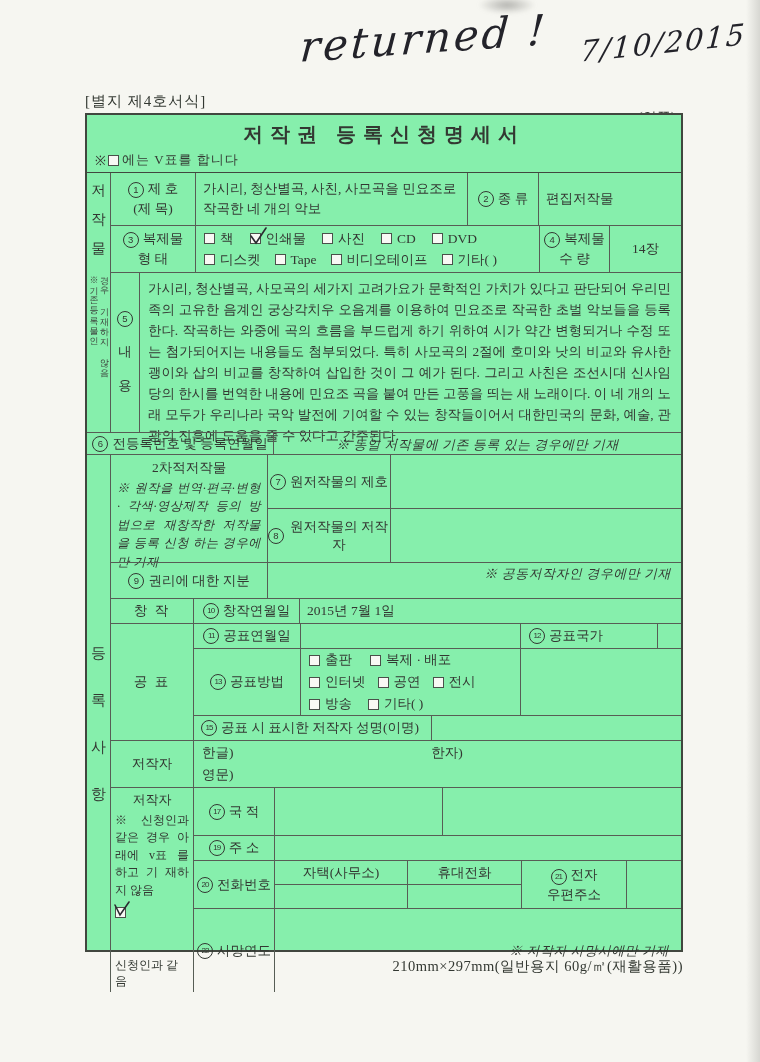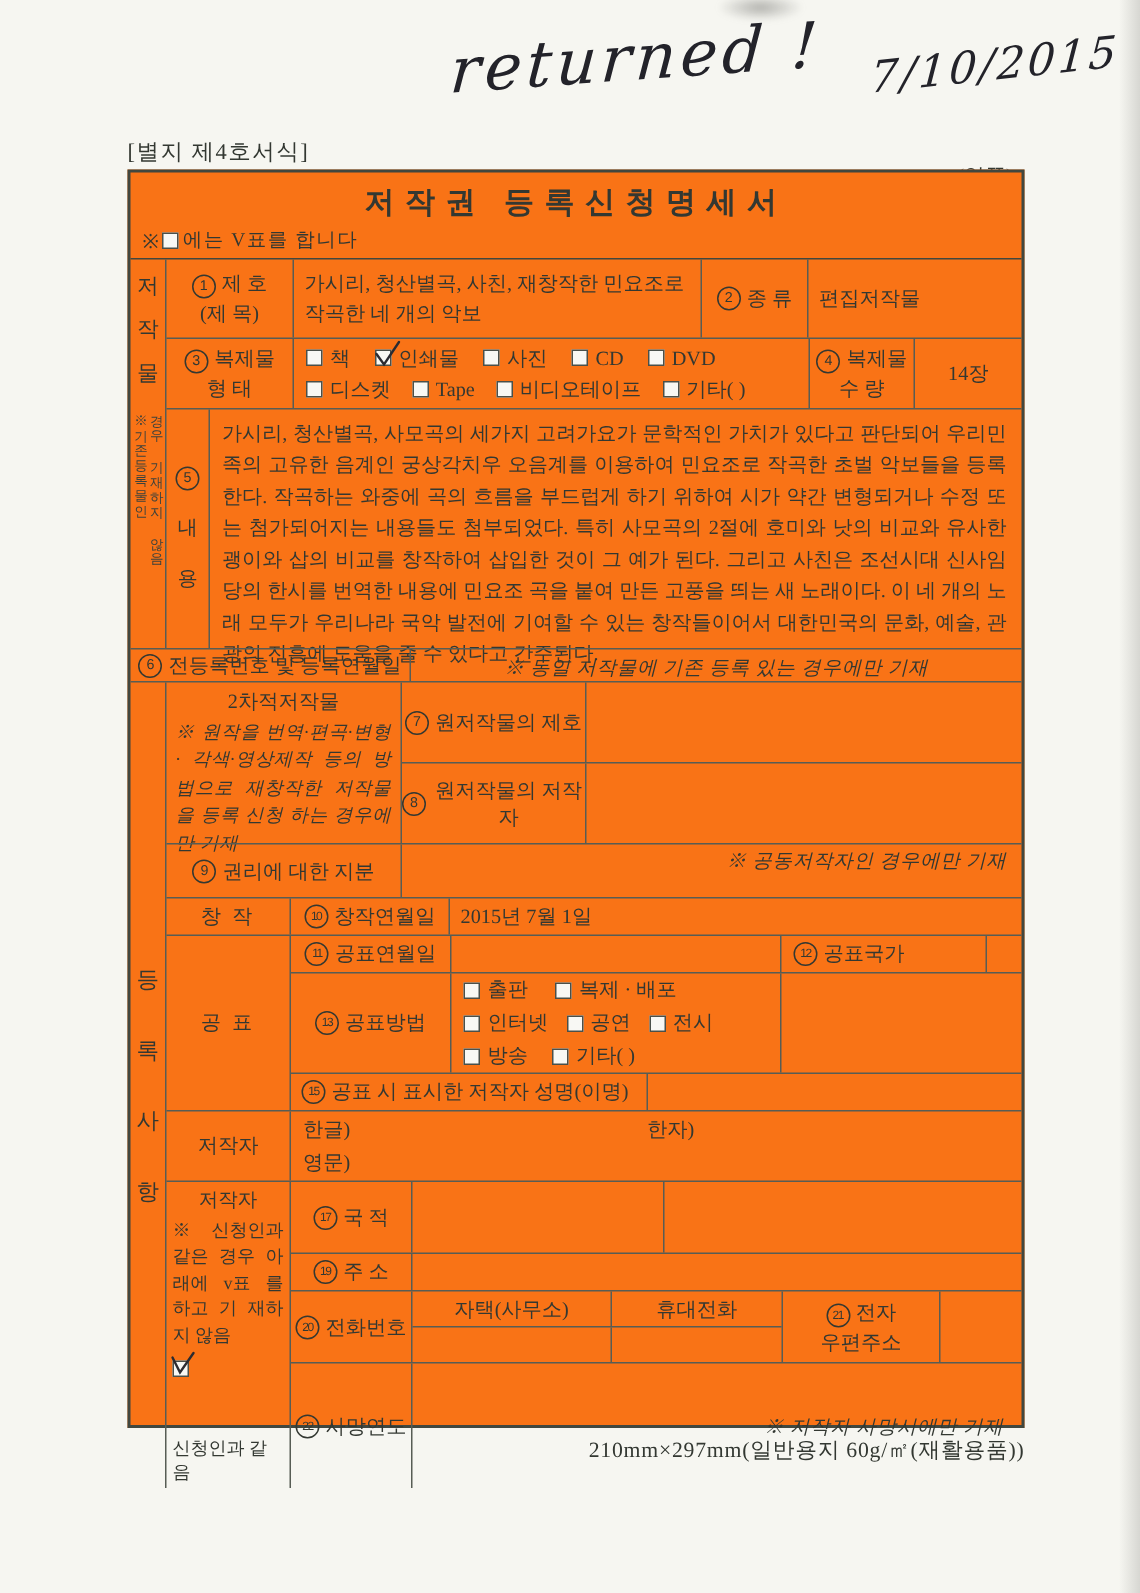--- a/index.html
+++ b/index.html
@@ -13,21 +13,21 @@
   
   .hw{position:absolute;color:#23232a;font-style:italic;font-family:"DejaVu Serif","Liberation Serif",serif;}
   .hw-returned{left:300px;top:14px;font-size:42px;letter-spacing:3px;transform:rotate(-4deg) skewX(-8deg);}
   .hw-date{left:580px;top:26px;font-size:29px;letter-spacing:2px;transform:rotate(-6deg) skewX(-10deg);}
 
   .hdr-left{position:absolute;left:85px;top:92px;font-size:15px;letter-spacing:1px;}
   .hdr-right{position:absolute;left:638px;top:97px;font-size:14px;margin-top:12px;}
 
   
   .box{position:absolute;left:85px;top:113px;width:598px;height:839px;border:2px solid #41473f;
-       display:flex;flex-direction:column;box-sizing:border-box;background:#f97316;font-size:13.5px;}
+       display:flex;flex-direction:column;box-sizing:border-box;background:#86efac;font-size:13.5px;}
   .titlebox{height:58px;border-bottom:1.5px solid #41473f;box-sizing:border-box;padding:4px 8px 0;flex:0 0 auto;}
   .form-title{text-align:center;font-size:20px;font-weight:bold;letter-spacing:7px;margin:2px 0 3px;}
   .chk-note{font-size:13px;letter-spacing:1px;display:flex;align-items:center;gap:1px;}
 
   .row{display:flex;border-top:1px solid #575d55;box-sizing:border-box;}
   .row:first-child{border-top:none;}
   .row>div{border-left:1px solid #575d55;box-sizing:border-box;}
   .row>div:first-child{border-left:none;}
   .cell{display:flex;align-items:center;justify-content:center;text-align:center;}
   .cell-l{display:flex;align-items:center;padding:2px 7px;}
@@ -97,21 +97,21 @@
         </div>
       </div>
       <div class="grow">
 
         <div class="row" style="height:52px;">
           <div class="cell lab2" style="width:84px;">
             <span><span class="cn">1</span><span>제 호</span></span>
             <span>(제 목)</span>
           </div>
           <div class="cell-l" style="width:272px;line-height:1.5;">
-              <span>가시리, 청산별곡, 사친, 재창작한 민요조로 작곡한 네 개의 악보</span>
+              <span>가시리, 청산별곡, 사친, 사모곡을 민요조로 작곡한 네 개의 악보</span>
             </div>
           <div class="cell" style="width:71px;">
             <span class="cn">2</span>
               <span>종 류</span>
           </div>
           <div class="cell-l" style="flex:1;">
               <span>편집저작물</span>
             </div>
         </div>
 

